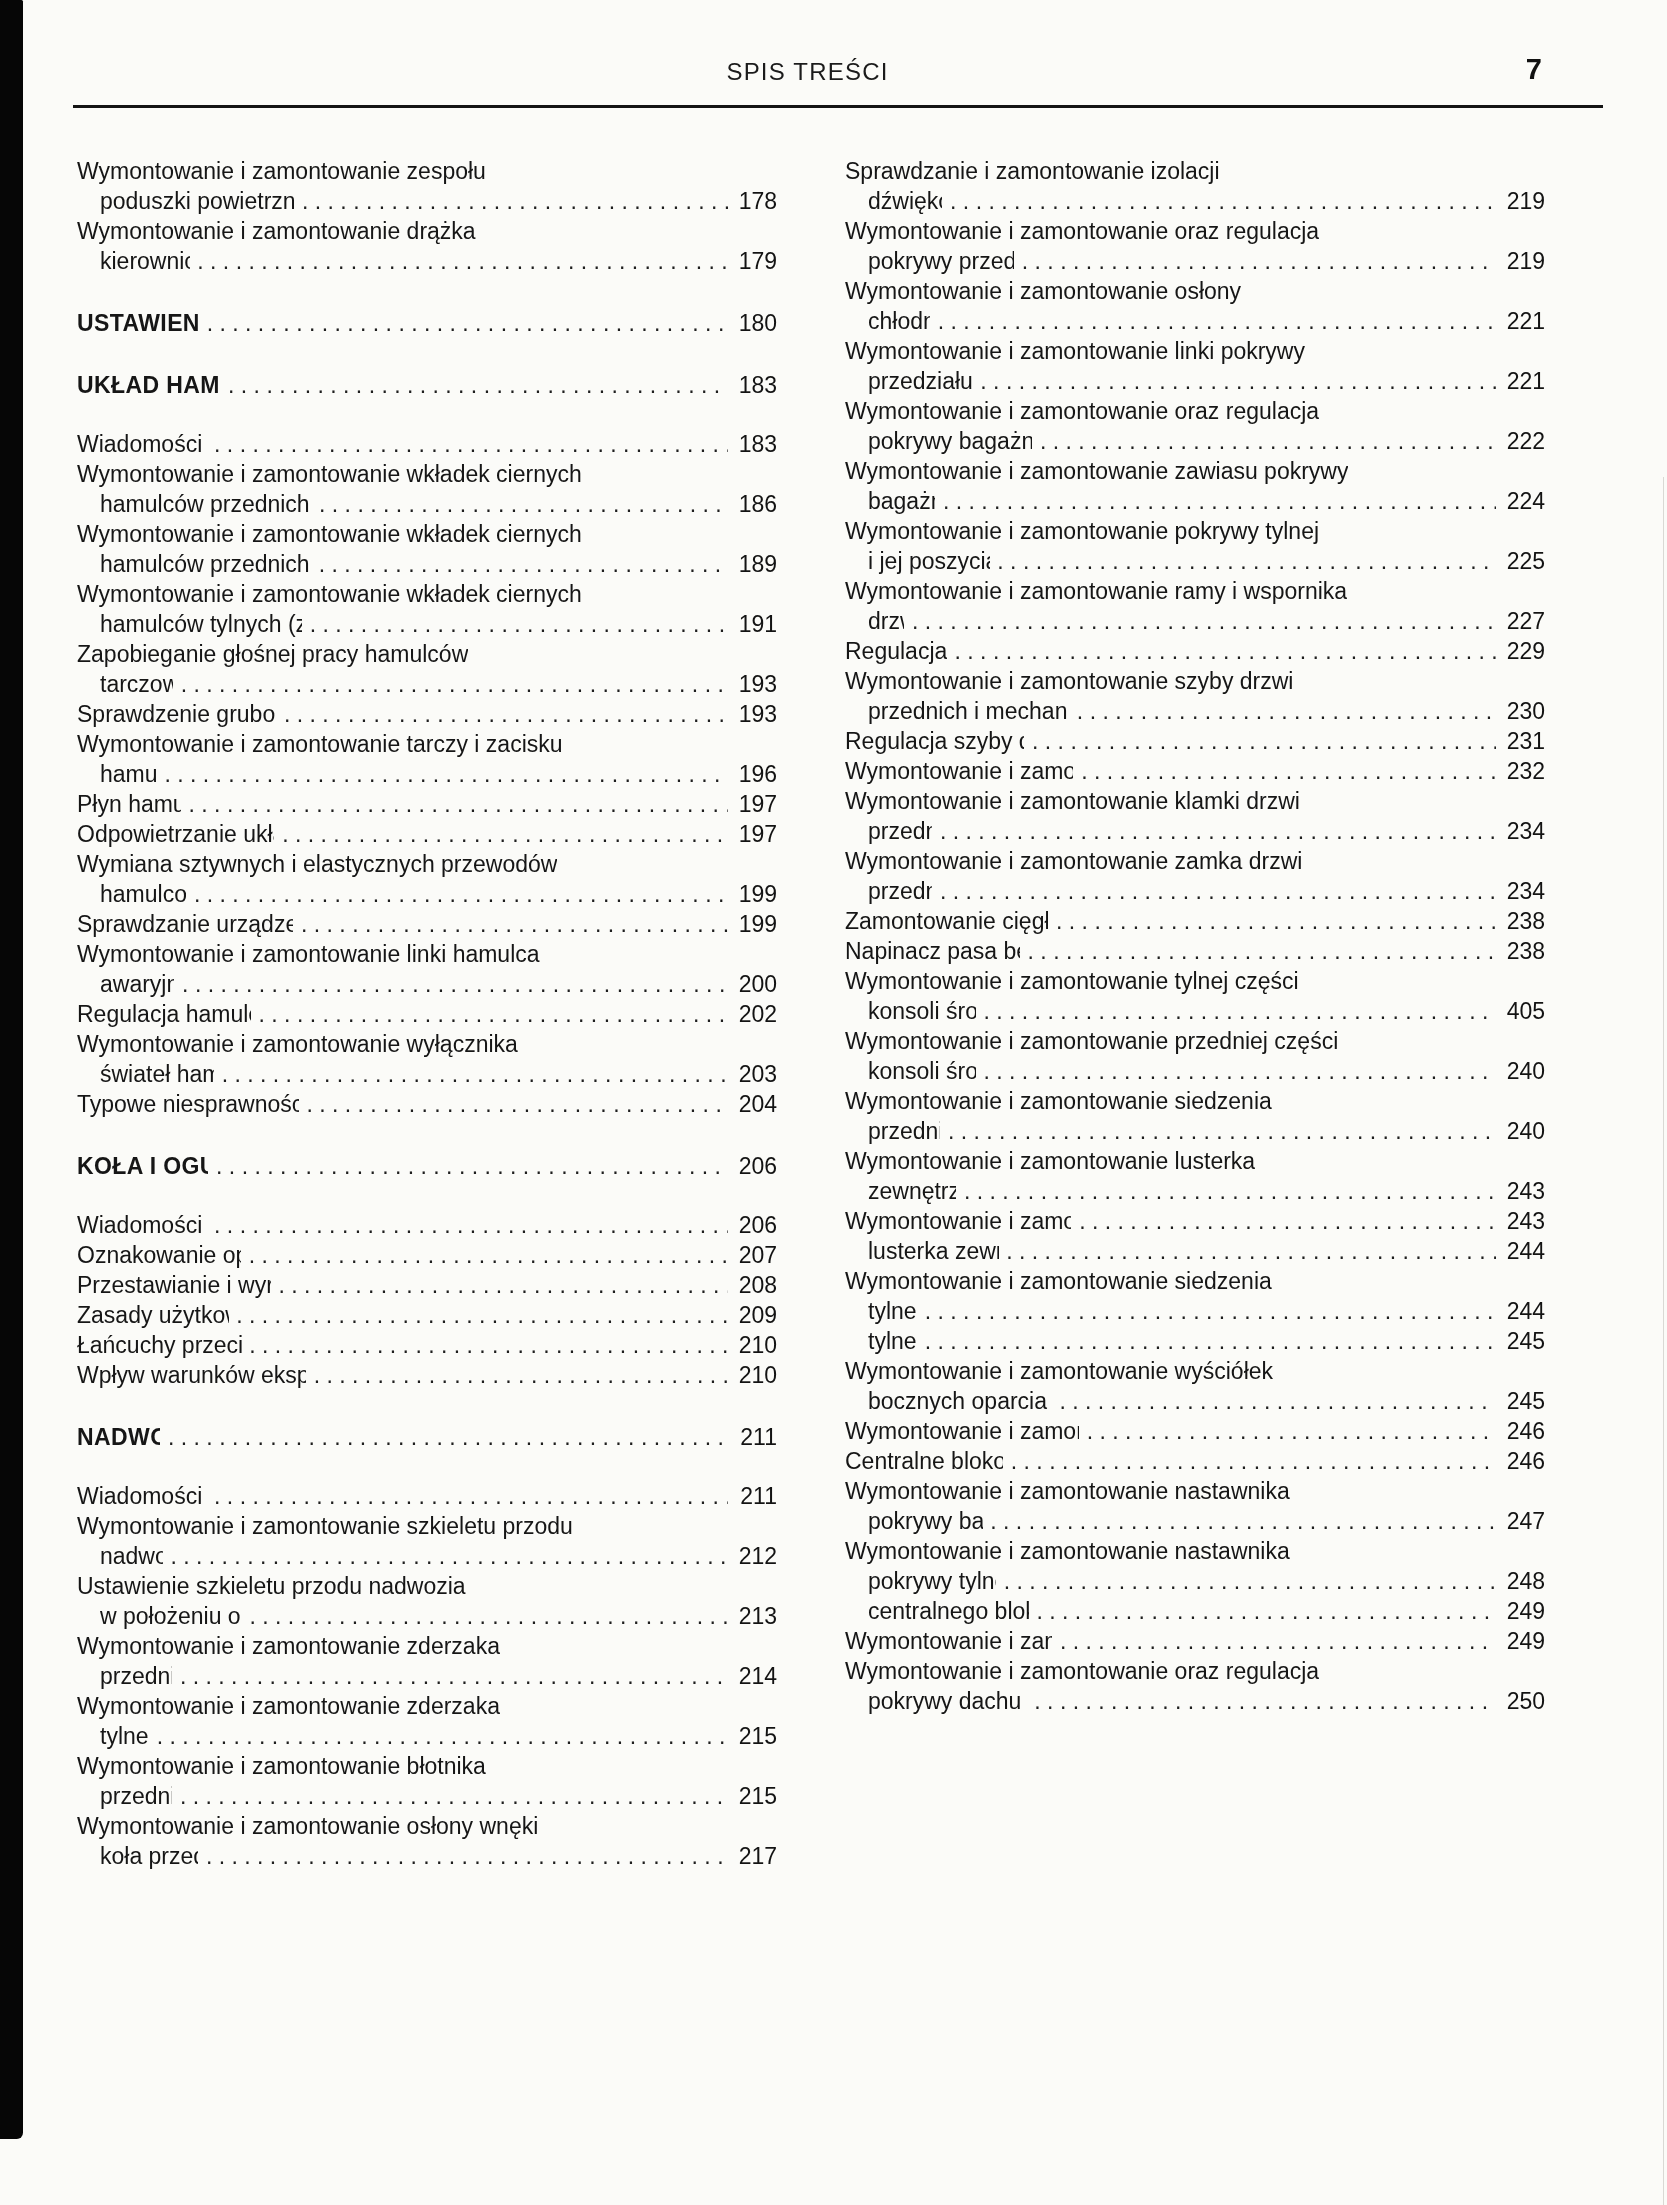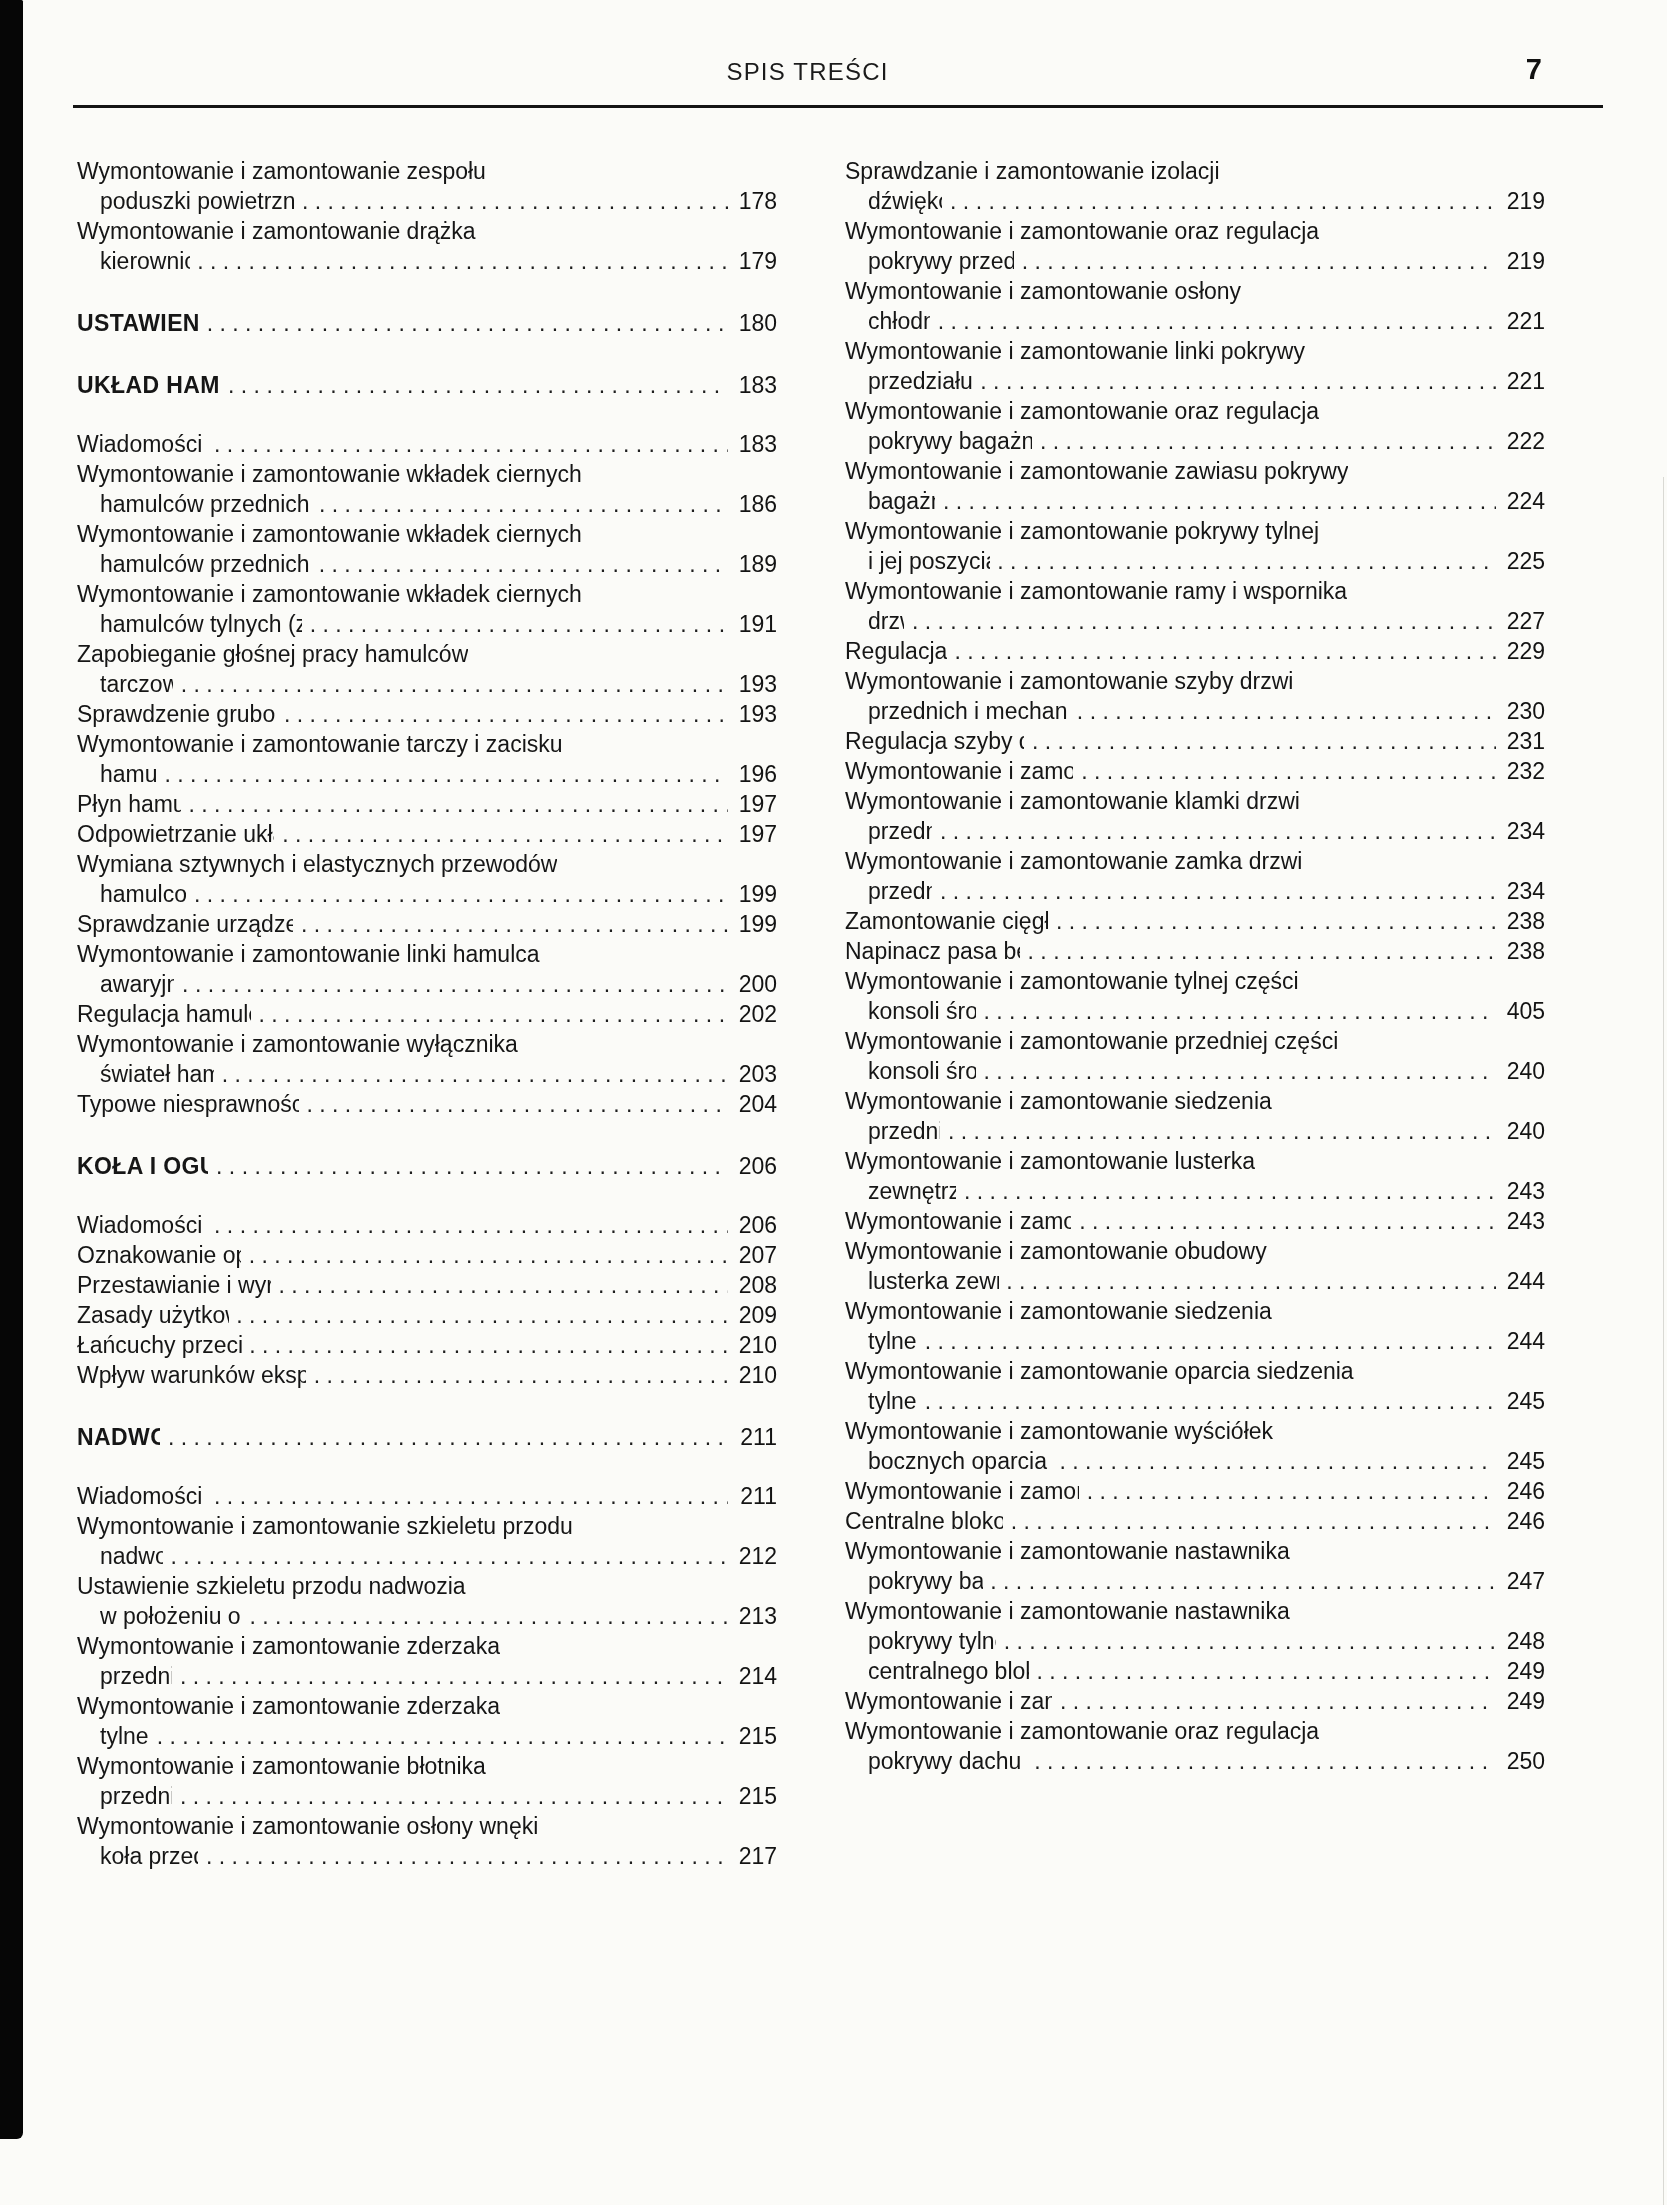--- a/index.html
+++ b/index.html
@@ -591,43 +591,37 @@
           </div>
         </div>
         <div class="toc-entry">
           <div class="toc-line">
             <span class="txt">Wymontowanie i zamontowanie szkła lusterka</span>
             <span class="dots"></span>
             <span class="pg">243</span>
           </div>
         </div>
         <div class="toc-entry">
-          <div class="toc-line">
-            <span class="txt">Wymontowanie i zamontowanie obudowy</span>
-          </div>
           <div class="toc-line cont">
             <span class="txt">lusterka zewnętrznego</span>
             <span class="dots"></span>
             <span class="pg">244</span>
           </div>
         </div>
         <div class="toc-entry">
           <div class="toc-line">
             <span class="txt">Wymontowanie i zamontowanie siedzenia</span>
           </div>
           <div class="toc-line cont">
             <span class="txt">tylnego</span>
             <span class="dots"></span>
             <span class="pg">244</span>
           </div>
         </div>
         <div class="toc-entry">
-          <div class="toc-line">
-            <span class="txt">Wymontowanie i zamontowanie oparcia siedzenia</span>
-          </div>
           <div class="toc-line cont">
             <span class="txt">tylnego</span>
             <span class="dots"></span>
             <span class="pg">245</span>
           </div>
         </div>
         <div class="toc-entry">
           <div class="toc-line">
             <span class="txt">Wymontowanie i zamontowanie wyściółek</span>
           </div>

